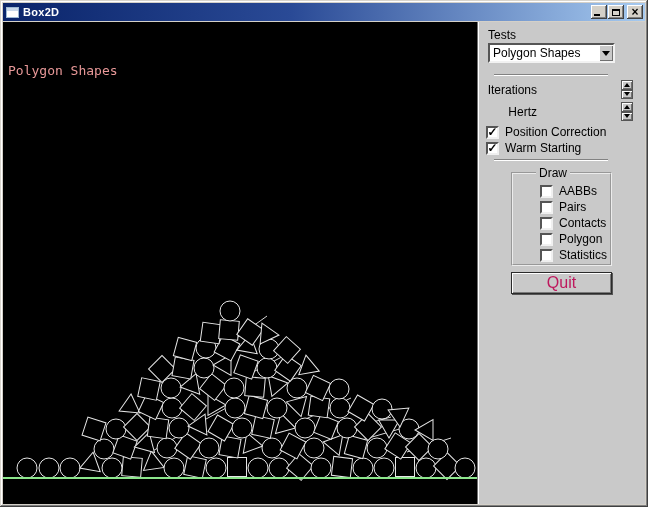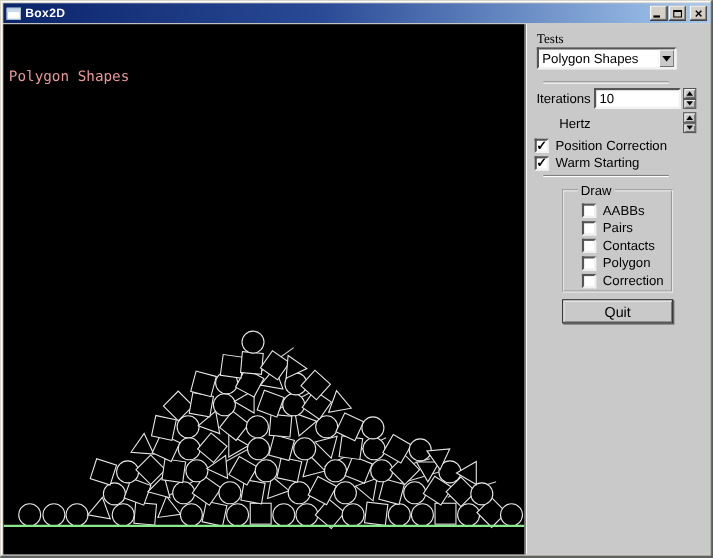--- a/index.html
+++ b/index.html
@@ -31,21 +31,21 @@
   .client{position:absolute;left:3px;top:22px;right:3px;bottom:3px;display:flex;}
   .canvas{position:relative;width:474px;height:482px;background:#000;overflow:hidden;}
   .canvas svg{position:absolute;left:0;top:0;width:100%;height:100%;}
   .overlay{position:absolute;left:5px;top:4px;color:#E89898;
     font-family:"DejaVu Sans Mono",monospace;font-size:13px;line-height:18px;white-space:pre;}
   .sidebar{
     position:relative;flex:1;background:#C9C9C9;
     border-left:1px solid #6f6f6f;box-shadow:inset 1px 0 0 #ffffff;
     font-size:12px;color:#000;
   }
-  .sb-label{position:absolute;white-space:nowrap;font-family:Liberation Serif, serif;}
+  .sb-label{position:absolute;white-space:nowrap;}
   .combo{position:absolute;left:10px;top:21px;width:127px;height:20px;background:#fff;
     border:2px solid;border-color:#555 #f2f2f2 #f2f2f2 #555;display:flex;align-items:center;}
   .combo-text{flex:1;padding-left:3px;font-size:12px;white-space:nowrap;overflow:hidden;}
   .combo-btn{width:14px;height:100%;background:#C9C9C9;
     box-shadow:inset 1px 1px 0 #fff, inset -1px -1px 0 #707070;
     display:flex;align-items:center;justify-content:center;}
   .arrow-down{width:0;height:0;border-left:4px solid transparent;
     border-right:4px solid transparent;border-top:5px solid #000;}
   .sep{position:absolute;left:16px;width:114px;height:0;
     border-top:1px solid #828282;border-bottom:1px solid #fff;}
@@ -60,28 +60,28 @@
   .tri-up{width:0;height:0;border-left:3px solid transparent;border-right:3px solid transparent;
     border-bottom:4px solid #000;}
   .tri-down{width:0;height:0;border-left:3px solid transparent;border-right:3px solid transparent;
     border-top:4px solid #000;}
   .cbrow{position:absolute;display:flex;align-items:center;height:14px;}
   .cb{width:13px;height:13px;background:#fff;border:2px solid;
     border-color:#555 #f0f0f0 #f0f0f0 #555;display:flex;align-items:center;justify-content:center;}
   .check{font-size:12px;font-weight:bold;line-height:10px;color:#000;margin-top:-1px;}
   .cblabel{margin-left:6px;white-space:nowrap;}
   fieldset.group{position:absolute;left:33px;top:144px;width:101px;height:100px;
-    margin:0;padding:2px 0 0 4px;border:2px groove #ececec;}
+    margin:0;padding:2px 0 0 15px;border:2px groove #ececec;}
   fieldset.group legend{font-size:12px;padding:0 3px;margin-left:8px;}
   .grouprows{position:relative;height:100%;}
   .grouprows .cbrow{left:12px;}
   .quit-btn{position:absolute;left:33px;top:250px;width:101px;height:22px;
     background:#C9C9C9;border:1px solid #2b2b2b;
     box-shadow:inset 1px 1px 0 #fff, inset -1px -1px 0 #7a7a7a, 1px 1px 0 #555;
-    font-family:"Liberation Sans",sans-serif;font-size:13px;color:#000000;}
+    font-family:"Liberation Sans",sans-serif;font-size:16px;color:#be185d;}
 </style>
 </head>
 <body>
 
 <div class="window">
   <div class="titlebar">
     <span class="app-icon">
         <span class="app-icon-bar"></span>
       </span>
     <span class="title">Box2D</span>
@@ -221,21 +221,20 @@
       <div class="combo">
         <span class="combo-text">Polygon Shapes</span>
         <span class="combo-btn">
             <span class="arrow-down"></span>
           </span>
       </div>
 
       <div class="sep" style="top:52px;"></div>
 
       <span class="frow-label" style="left:0;top:61px;">Iterations</span>
-      <input class="field" style="left: 62px; top: 58px;" value="10">
       <span class="spinner" style="top:58px;">
         <span class="spin">
             <span class="tri-up"></span>
           </span>
         <span class="spin">
             <span class="tri-down"></span>
           </span>
       </span>
 
       <span class="frow-label" style="left:0;top:83px;">Hertz</span>
@@ -287,21 +286,21 @@
           <div class="cbrow" style="top:50px;">
             <span class="cb">
                 <span class="check"></span>
               </span>
             <span class="cblabel">Polygon</span>
           </div>
           <div class="cbrow" style="top:66px;">
             <span class="cb">
                 <span class="check"></span>
               </span>
-            <span class="cblabel">Correction</span>
+            <span class="cblabel">Statistics</span>
           </div>
         </div>
       </fieldset>
 
       <button class="quit-btn">Quit</button>
     </div>
   </div>
 </div>
 
 </body></html>

